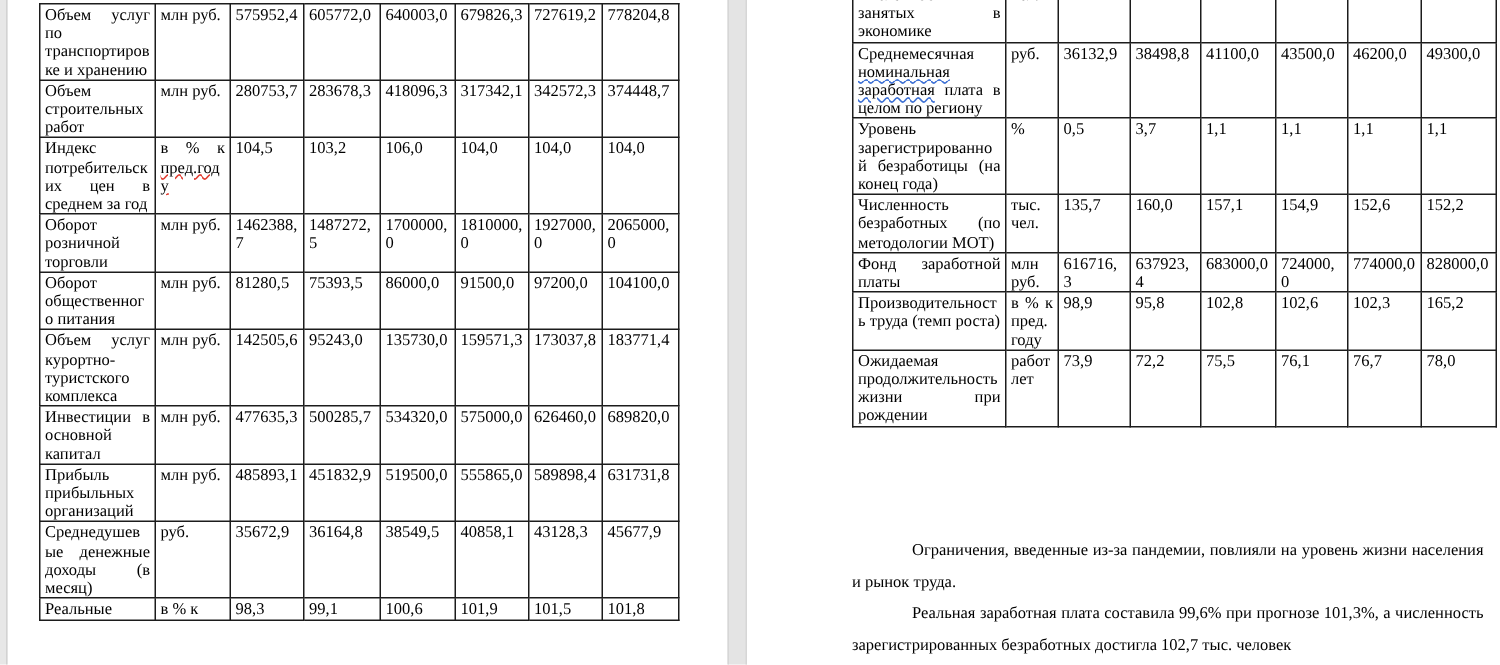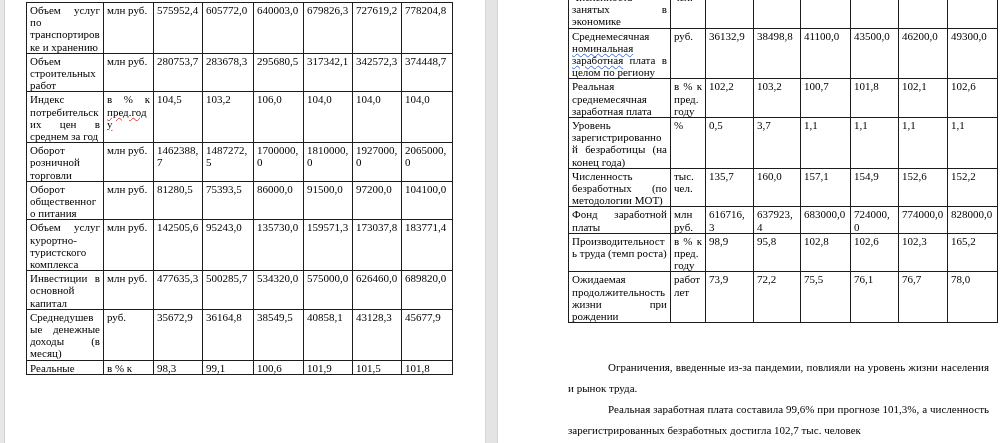--- a/index.html
+++ b/index.html
@@ -99,21 +99,21 @@
             <td class="value">640003,0</td>
             <td class="value">679826,3</td>
             <td class="value">727619,2</td>
             <td class="value">778204,8</td>
           </tr>
           <tr>
             <td class="name">Объем строительных работ</td>
             <td class="unit">млн руб.</td>
             <td class="value">280753,7</td>
             <td class="value">283678,3</td>
-            <td class="value">295680,5</td>
+            <td class="value">418096,3</td>
             <td class="value">317342,1</td>
             <td class="value">342572,3</td>
             <td class="value">374448,7</td>
           </tr>
           <tr>
             <td class="name">Индекс потребительских цен в среднем за год</td>
             <td class="unit"><span>в % к </span><span class="mark-red-wavy">пред.году</span></td>
             <td class="value">104,5</td>
             <td class="value">103,2</td>
             <td class="value">106,0</td>
@@ -155,20 +155,30 @@
             <td class="name">Инвестиции в основной капитал</td>
             <td class="unit">млн руб.</td>
             <td class="value">477635,3</td>
             <td class="value">500285,7</td>
             <td class="value">534320,0</td>
             <td class="value">575000,0</td>
             <td class="value">626460,0</td>
             <td class="value">689820,0</td>
           </tr>
           <tr>
+            <td class="name">Прибыль прибыльных организаций</td>
+            <td class="unit">млн руб.</td>
+            <td class="value">485893,1</td>
+            <td class="value">451832,9</td>
+            <td class="value">519500,0</td>
+            <td class="value">555865,0</td>
+            <td class="value">589898,4</td>
+            <td class="value">631731,8</td>
+          </tr>
+          <tr>
             <td class="name">Среднедушевые денежные доходы (в месяц)</td>
             <td class="unit">руб.</td>
             <td class="value">35672,9</td>
             <td class="value">36164,8</td>
             <td class="value">38549,5</td>
             <td class="value">40858,1</td>
             <td class="value">43128,3</td>
             <td class="value">45677,9</td>
           </tr>
           <tr>
@@ -214,30 +224,20 @@
             <td class="name"><span>Среднемесячная </span><span class="mark-blue-wavy">номинальная заработная</span><span> плата в целом по региону</span></td>
             <td class="unit">руб.</td>
             <td class="value">36132,9</td>
             <td class="value">38498,8</td>
             <td class="value">41100,0</td>
             <td class="value">43500,0</td>
             <td class="value">46200,0</td>
             <td class="value">49300,0</td>
           </tr>
           <tr>
-            <td class="name">Реальная среднемесячная заработная плата</td>
-            <td class="unit">в % к пред. году</td>
-            <td class="value">102,2</td>
-            <td class="value">103,2</td>
-            <td class="value">100,7</td>
-            <td class="value">101,8</td>
-            <td class="value">102,1</td>
-            <td class="value">102,6</td>
-          </tr>
-          <tr>
             <td class="name">Уровень зарегистрированной безработицы (на конец года)</td>
             <td class="unit">%</td>
             <td class="value">0,5</td>
             <td class="value">3,7</td>
             <td class="value">1,1</td>
             <td class="value">1,1</td>
             <td class="value">1,1</td>
             <td class="value">1,1</td>
           </tr>
           <tr>

